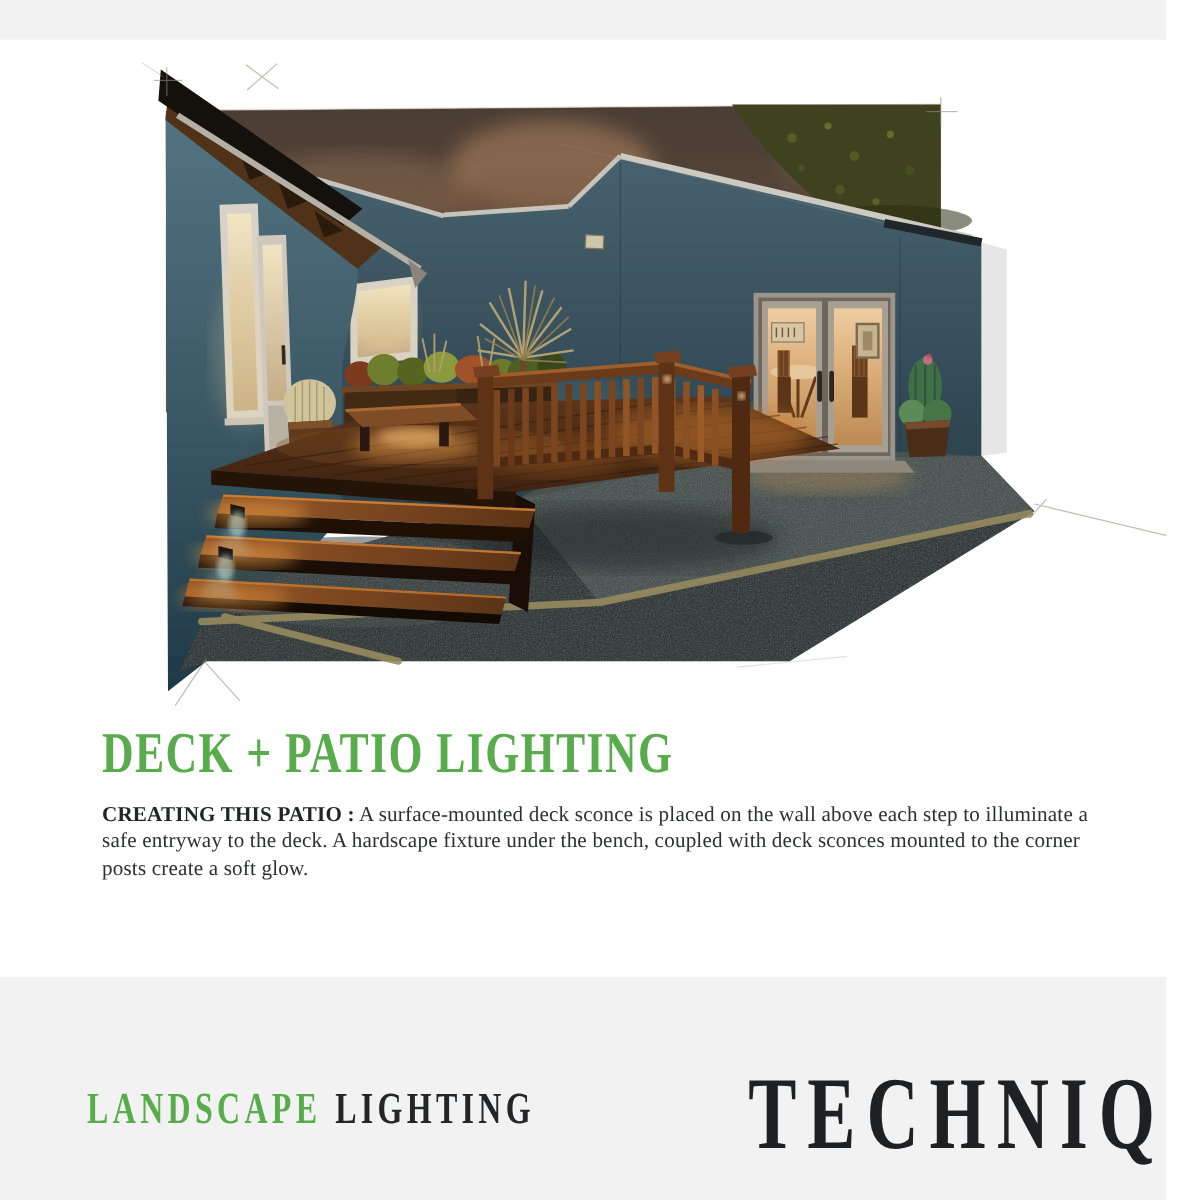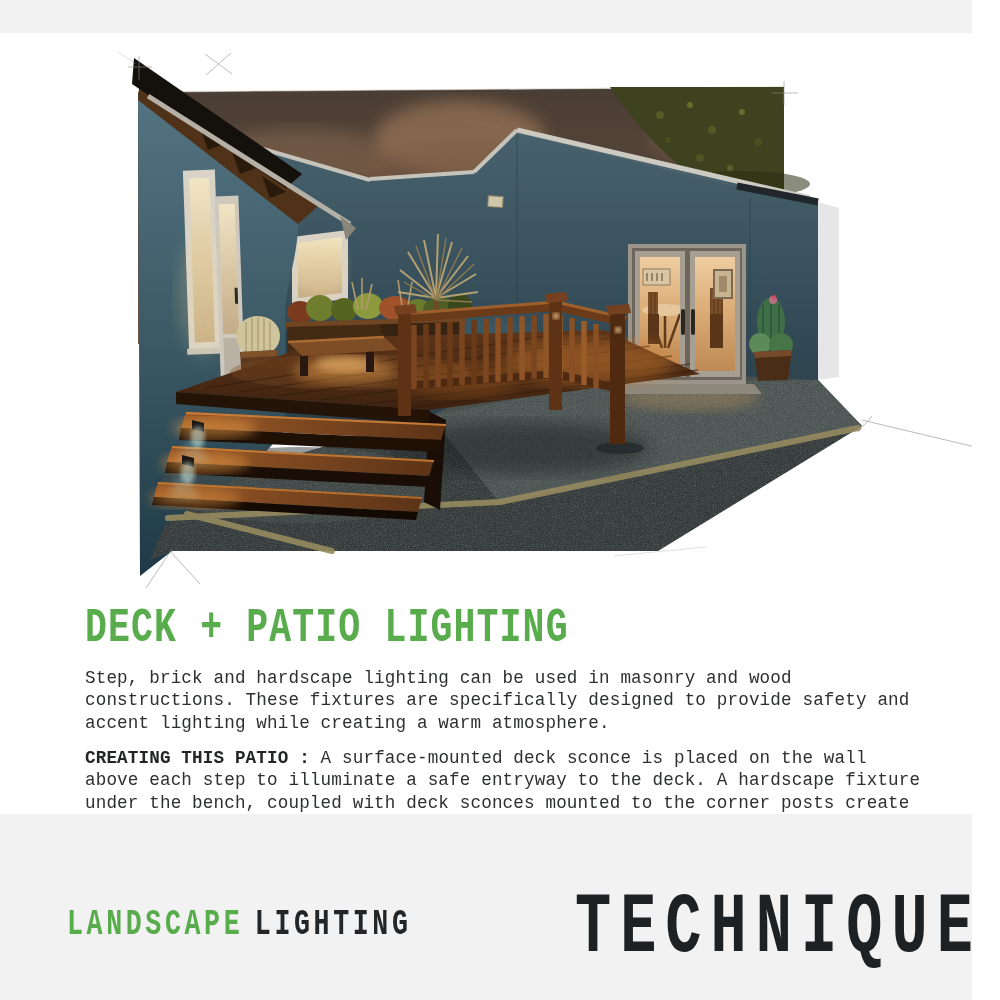--- a/index.html
+++ b/index.html
@@ -1,17 +1,17 @@
 <!DOCTYPE html>
 <html><head>
 <meta charset="utf-8">
 <style>
   html,body{margin:0;padding:0;background:#ffffff;}
   .page{position:relative;width:972px;height:1000px;background:#ffffff;overflow:hidden;
-        font-family:Liberation Mono, monospace;}
+        font-family:Liberation Serif, serif;}
   .band-top{position:absolute;left:0;top:0;width:1000px;height:33px;background:#f2f2f2;}
   .illus{position:absolute;left:0;top:0;}
   .content{position:absolute;left:85px;top:604px;width:845px;}
   .content h1{margin:0 0 15px 0;font-weight:700;font-size:48px;line-height:1;
       letter-spacing:1.5px;color:#58ac4c;transform:scaleX(.76);transform-origin:0 50%;
       white-space:nowrap;}
   .content p{margin:0 0 13px 0;font-size:17.6px;line-height:1.27;color:#2e2f2f;
       letter-spacing:.15px;}
   .content p strong{font-weight:700;color:#232424;}
   .footer{position:absolute;left:0;top:814px;width:1000px;height:186px;background:#f2f2f2;
@@ -370,21 +370,20 @@
       <path d="M172,549 L146,588"></path>
         <path d="M170,551 L200,584"></path>
       <path d="M614,556 L706,547" opacity=".45"></path>
       <path d="M468,120 L736,186" opacity=".4"></path>
       <path d="M118,52 L136,64" opacity=".5"></path>
     </g>
   </svg>
 
   <div class="content">
     <h1>DECK + PATIO LIGHTING</h1>
-    <p>Step, brick and hardscape lighting can be used in masonry and wood constructions. These fixtures are specifically designed to provide safety and accent lighting while creating a warm atmosphere.</p>
     <p><strong>CREATING THIS PATIO :</strong>
       <span>A surface-mounted deck sconce is placed on the wall above each step to illuminate a safe entryway to the deck. A hardscape fixture under the bench, coupled with deck sconces mounted to the corner posts create a soft glow.</span></p>
   </div>
 
   <div class="footer">
     <div class="brand">
       <span class="green">LANDSCAPE</span><span class="dark">LIGHTING</span>
     </div>
     <div class="big-title">TECHNIQUES</div>
   </div>

